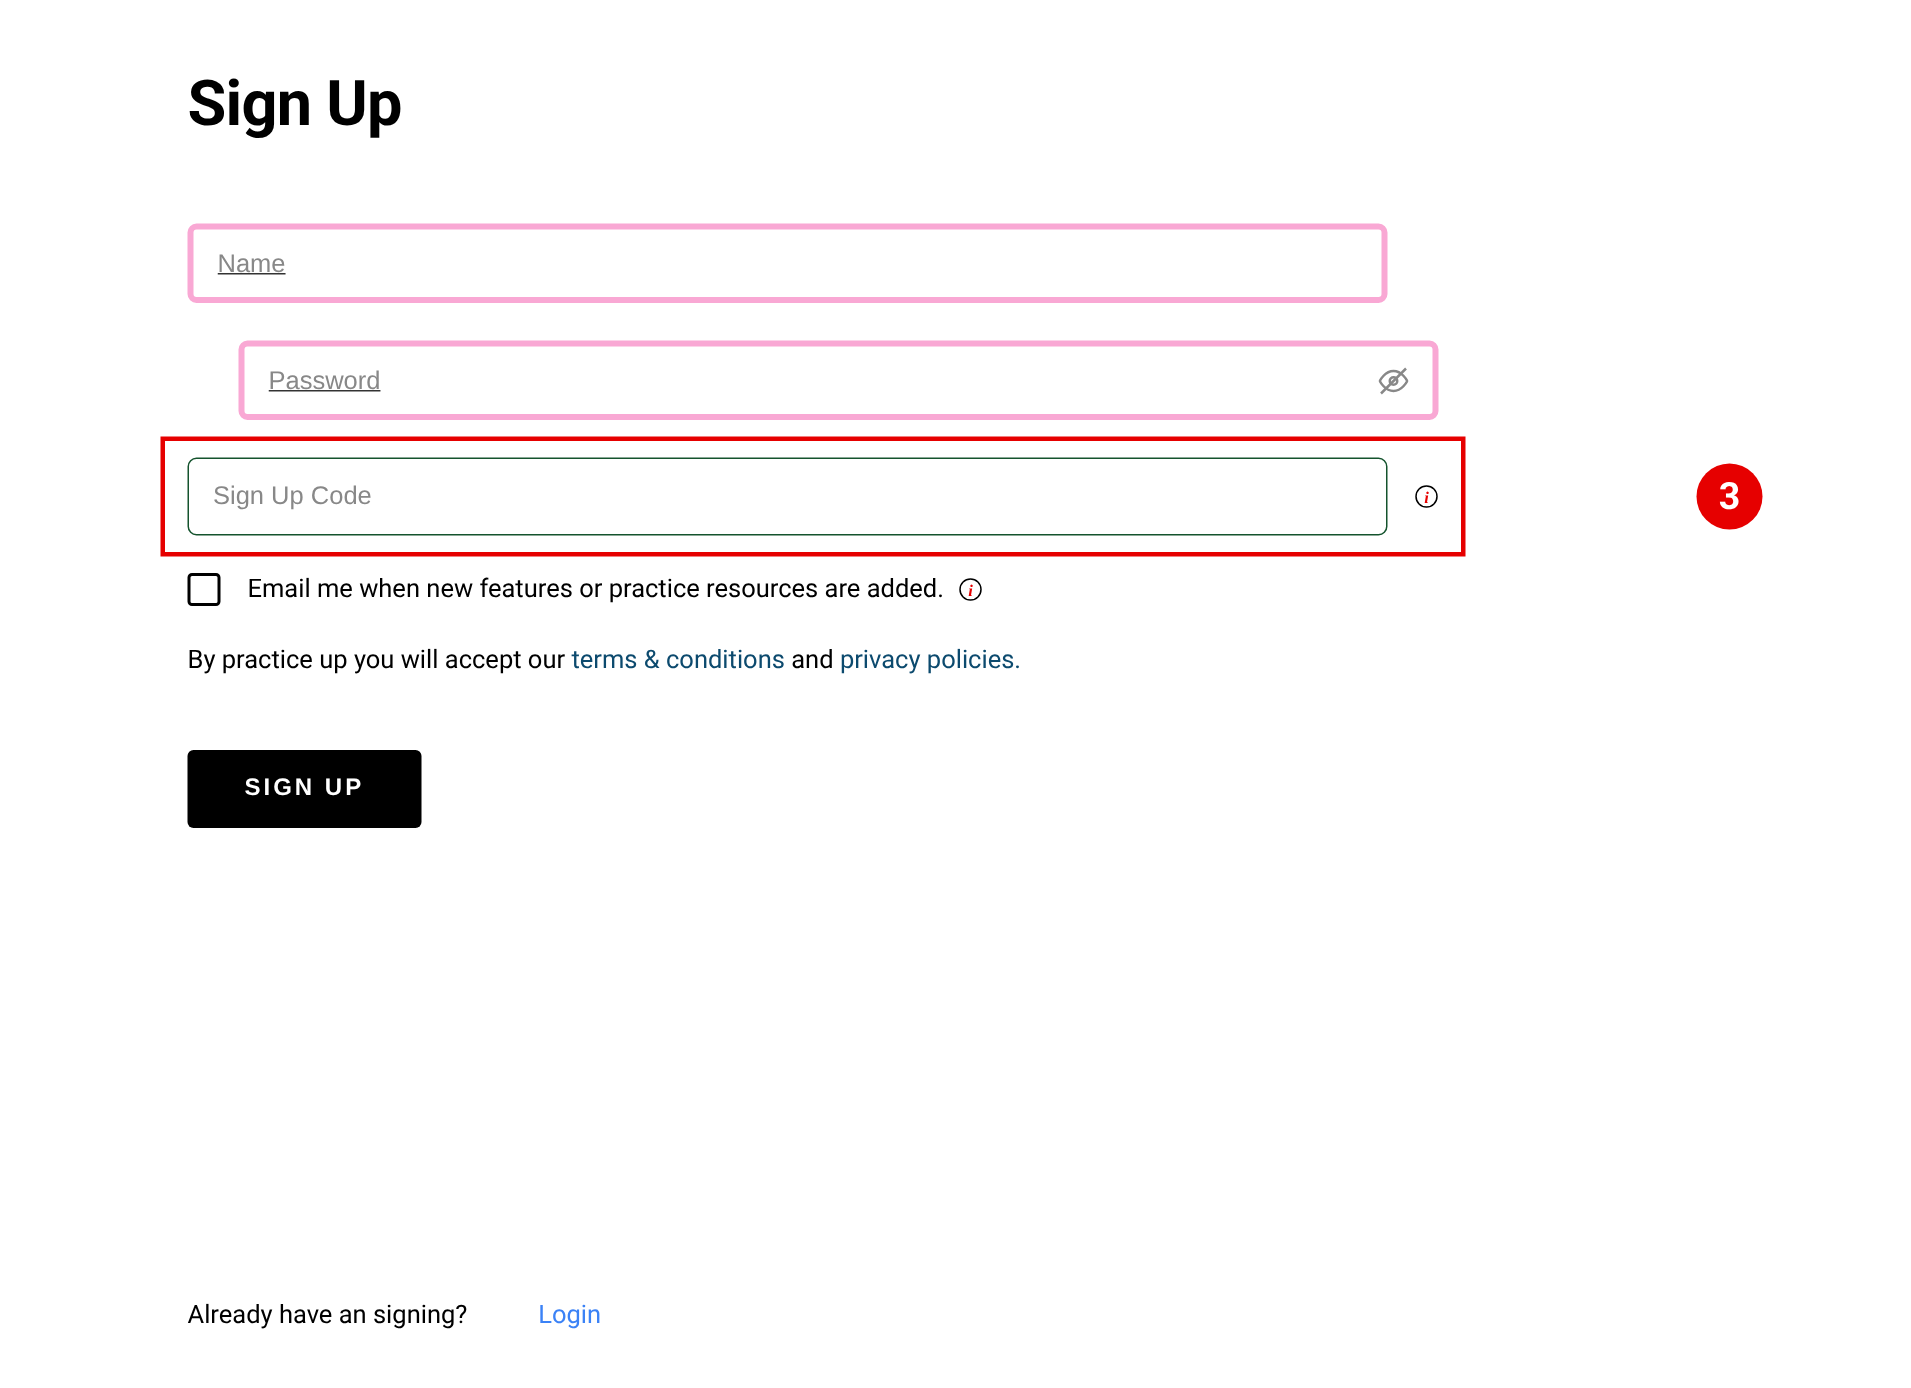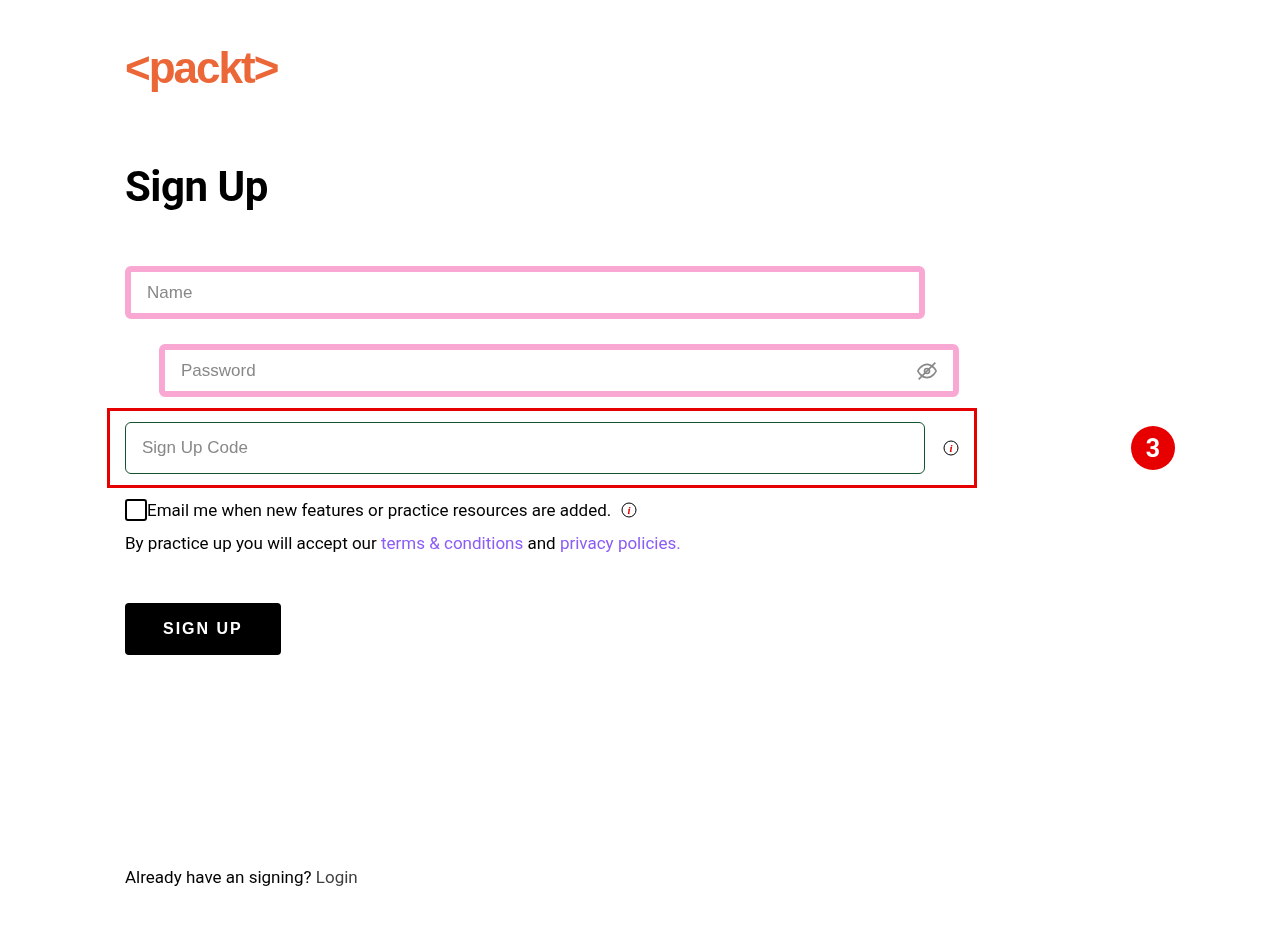--- a/index.html
+++ b/index.html
@@ -27,29 +27,30 @@
     .page-title {
       font-size: 42px;
       font-weight: 700;
       color: #000000;
       margin-bottom: 55px;
       letter-spacing: -0.5px;
     }
     .form-field {
       width: 800px;
       height: 53px;
-      border: 6px solid #f9a8d4;
+      border: 4px solid #f9a8d4;
       border-radius: 6px;
       padding: 0 16px;
       font-size: 17px;
       color: #333;
       margin-bottom: 25px;
       display: flex;
       align-items: center;
       position: relative;
+      text-decoration: underline;
     }
     .form-field input {
       border: none;
       outline: none;
       width: 100%;
       height: 100%;
       font-size: 17px;
       color: #333;
       background: transparent;
     }
@@ -126,22 +127,23 @@
       display: flex;
       align-items: center;
       justify-content: center;
       color: #ffffff;
       font-size: 25px;
       font-weight: 700;
     }
     .checkbox-row {
       display: flex;
       align-items: center;
+      gap: 18px;
       margin-top: 12px;
-      margin-bottom: 12px;
+      margin-bottom: 26px;
     }
     .checkbox {
       width: 22px;
       height: 22px;
       border: 2px solid #000;
       border-radius: 3px;
       cursor: pointer;
       flex-shrink: 0;
     }
     .checkbox-label {
@@ -155,21 +157,21 @@
       width: 16px;
       height: 16px;
       display: inline-flex;
     }
     .terms-text {
       font-size: 17px;
       color: #000;
       margin-bottom: 50px;
     }
     .terms-text a {
-      color: #8b5cf6;
+      color: #0c4a6e;
       text-decoration: none;
       cursor: pointer;
     }
     .signup-button {
       background: #000000;
       color: #ffffff;
       border: none;
       padding: 17px 38px;
       font-size: 16px;
       font-weight: 700;
@@ -178,34 +180,30 @@
       cursor: pointer;
     }
     .footer-text {
       position: absolute;
       bottom: 38px;
       left: 125px;
       font-size: 17px;
       color: #000;
     }
     .footer-text a {
-      color: #404040;
+      color: #3b82f6;
       text-decoration: none;
       cursor: pointer;
+      margin-left: 43px;
     }
   </style>
 </head>
 <body>
 
 <div class="container">
-  <div class="logo">
-    <svg width="200" height="48" viewBox="0 0 200 48">
-      <text x="0" y="38" font-family="Arial, sans-serif" font-size="44" font-weight="900" fill="#ec6737" letter-spacing="-2">&lt;packt&gt;</text>
-    </svg>
-  </div>
 
   <h1 class="page-title">Sign Up</h1>
 
   <div class="form-field">
     <input type="text" placeholder="Name" style="">
   </div>
 
 
   <div class="form-field password-field">
     <input type="password" placeholder="Password" style="">

